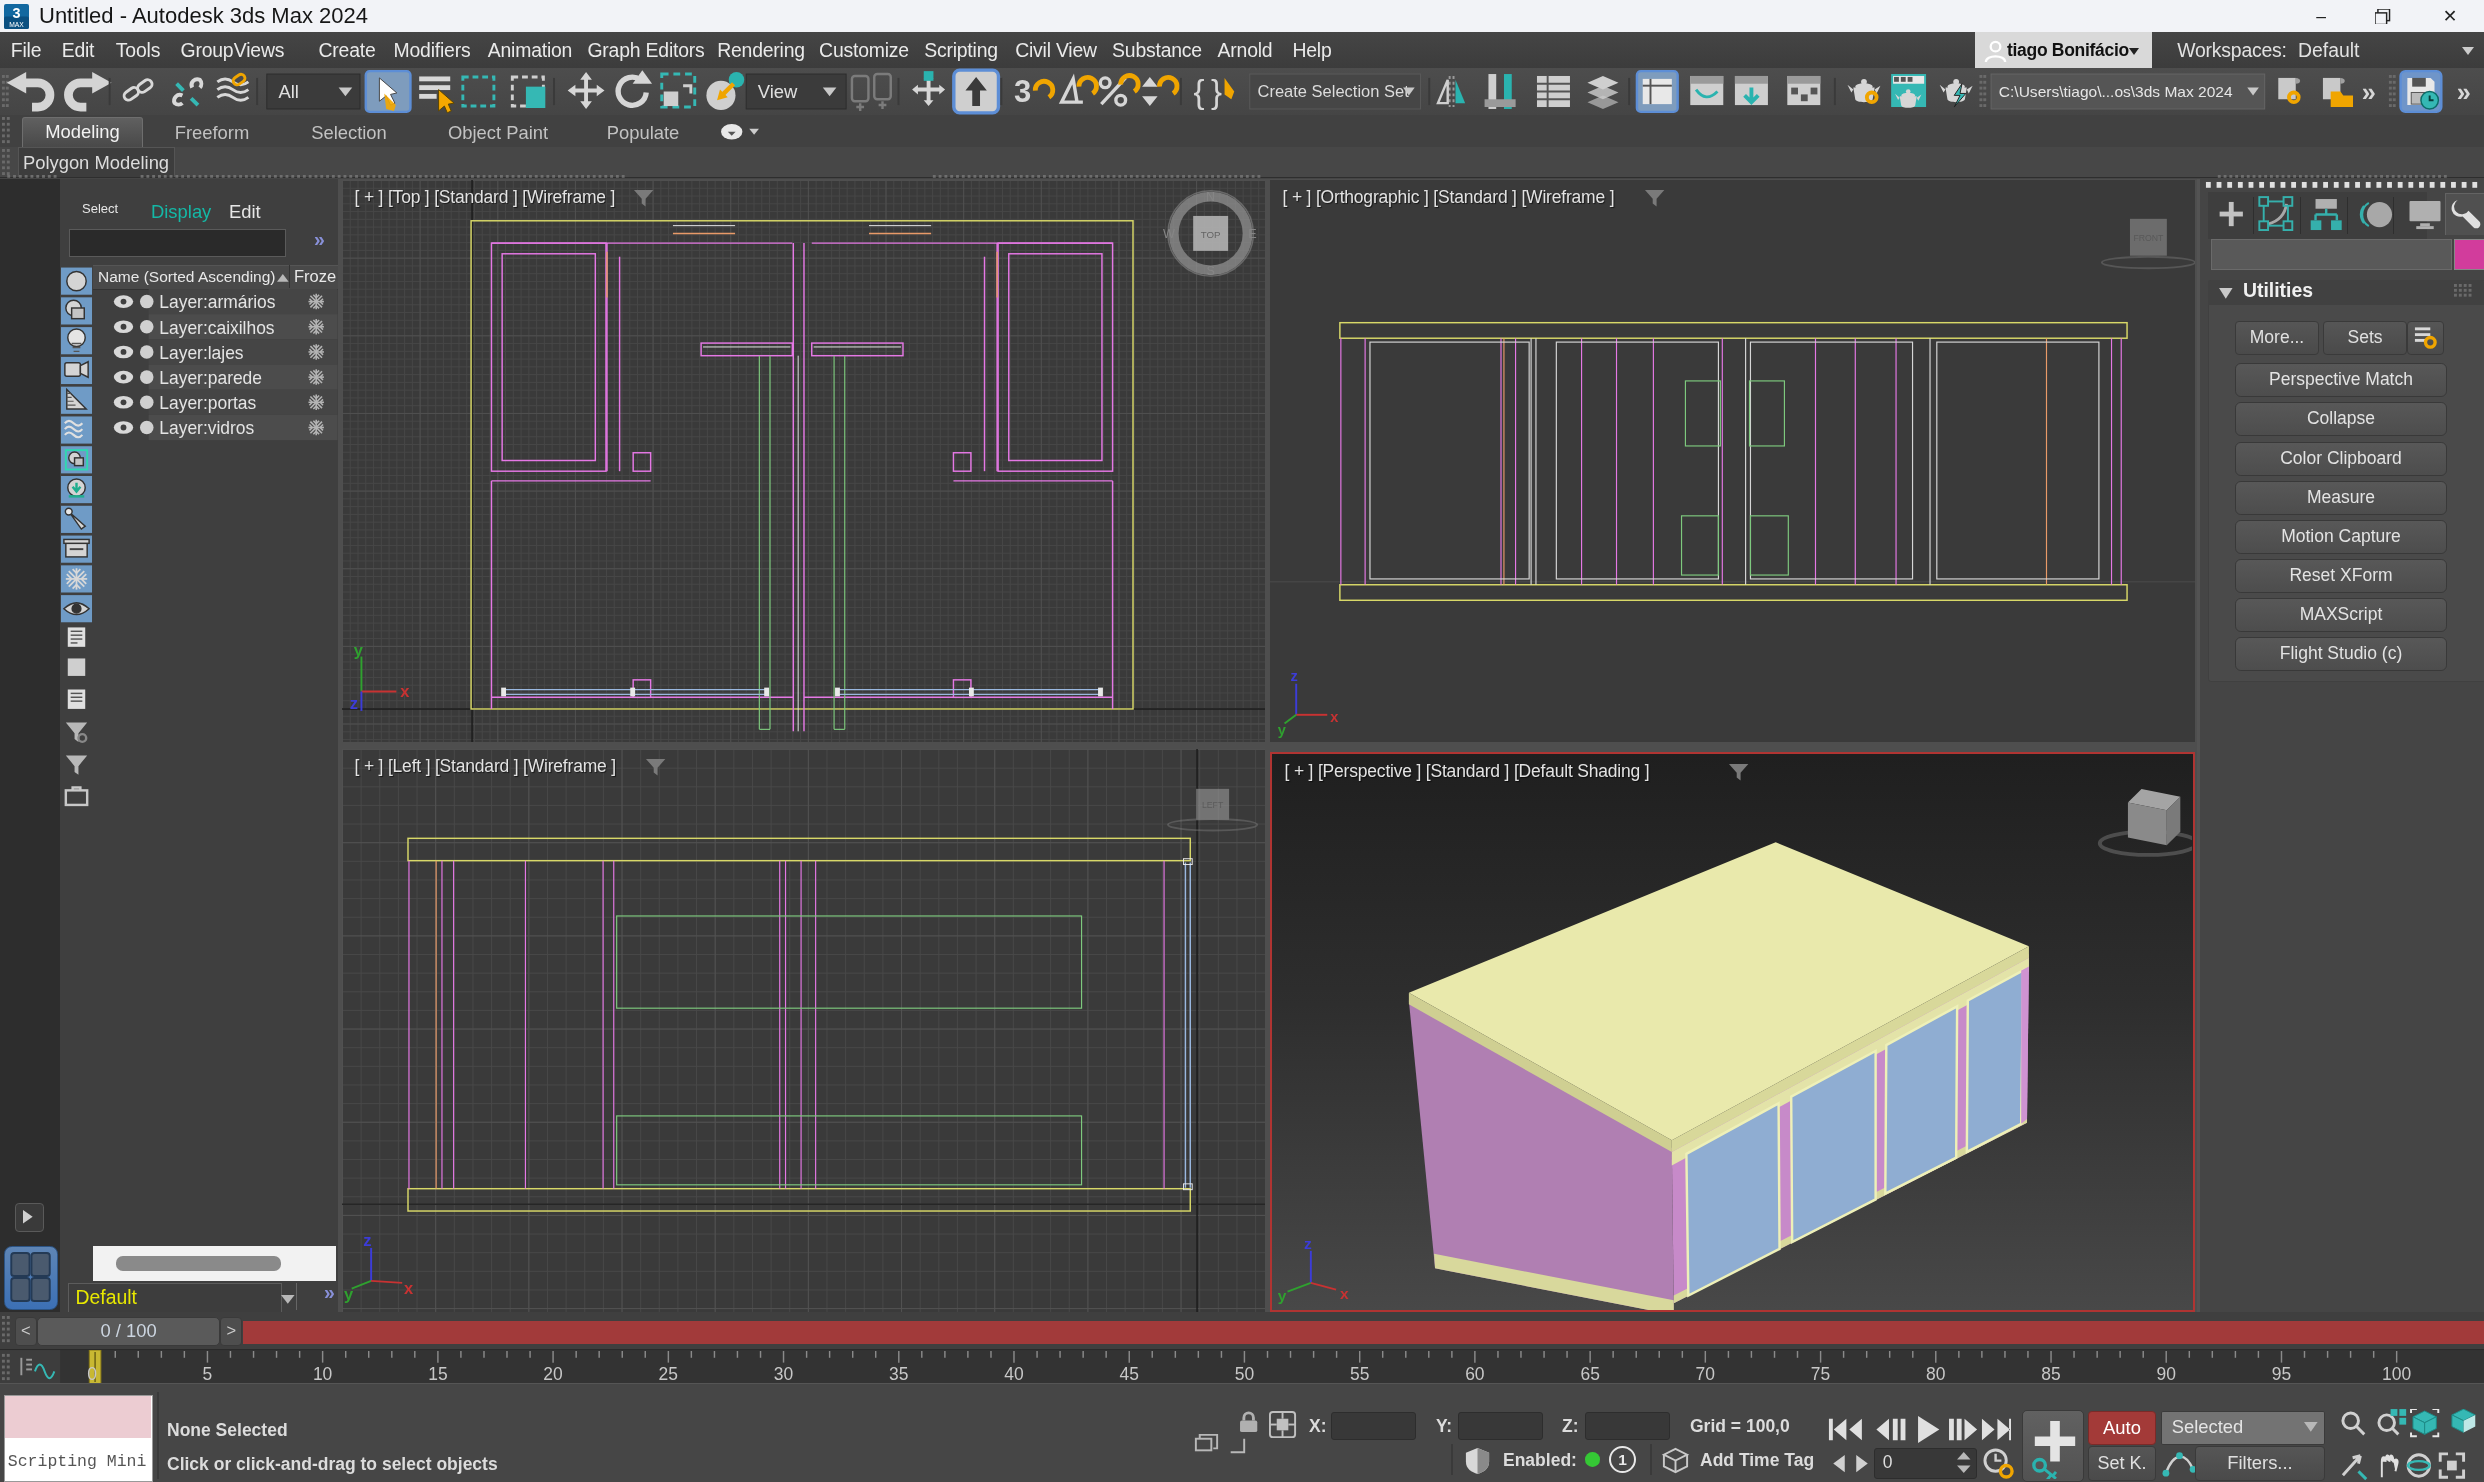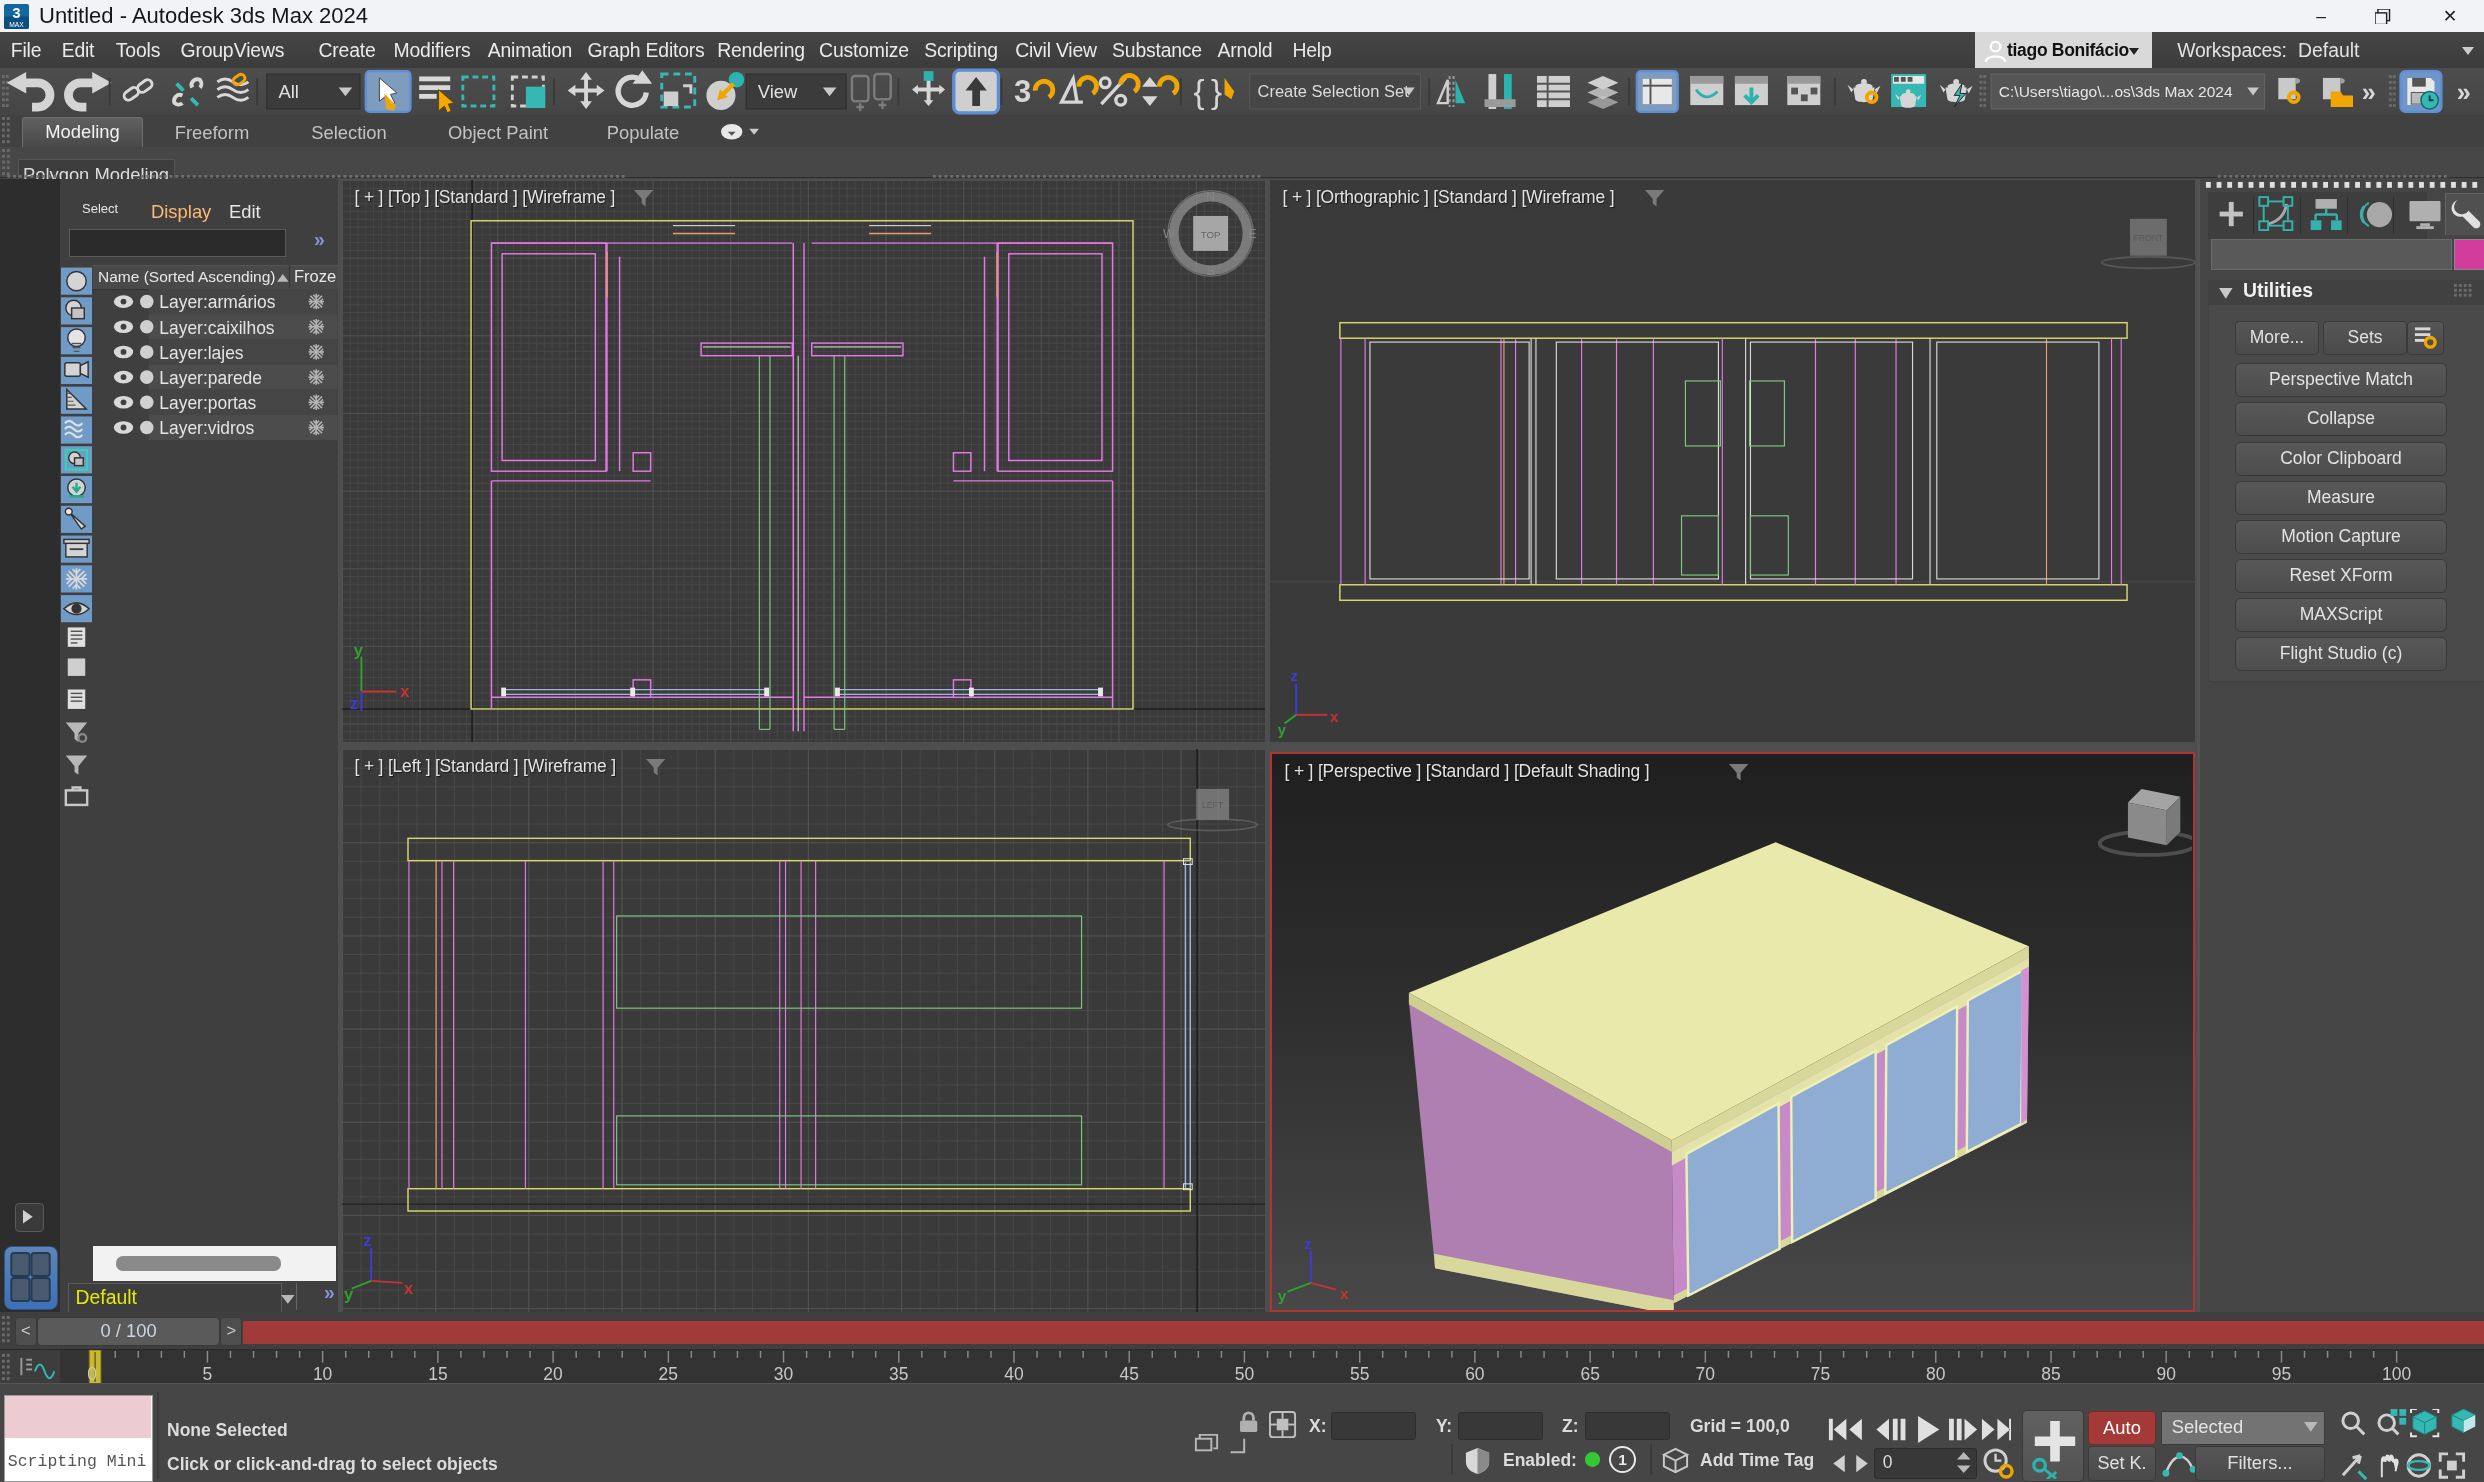--- a/index.html
+++ b/index.html
@@ -11,21 +11,21 @@
 
 #menubar{left:0;top:32px;width:2484px;height:36px;background:linear-gradient(#454545,#3c3c3c);border-bottom:1px solid #2c2c2c;}
 .menuitem{position:absolute;top:0;height:36px;line-height:36px;font-size:19.4px;color:#eaeaea;transform:translateX(-50%);letter-spacing:-0.2px;}
 
 #toolbar{left:0;top:68px;width:2484px;height:47px;background:linear-gradient(#4d4d4d,#454545);border-bottom:1px solid #393939;}
 
 #ribbontabs{left:0;top:115px;width:2484px;height:32px;background:#414141;}
 .rtab{position:absolute;top:2.9px;height:29px;line-height:29px;font-size:18.4px;color:#c2c2c2;transform:translateX(-50%);}
 #rtab-active{position:absolute;left:22px;top:1.9px;width:119px;height:30px;background:linear-gradient(#606060,#484848);border:1px solid #6e6e6e;border-bottom:none;border-radius:2.9px 2.9px 0 0;color:#f2f2f2;text-align:center;line-height:28px;font-size:18.4px;}
 #polyrow{left:0;top:147px;width:2484px;height:30px;background:#474747;border-bottom:1.9px solid #2e2e2e;}
-#polytab{position:absolute;left:17.5px;top:0px;width:155px;height:29px;background:#3d3d3d;border:1px solid #555;border-bottom:none;color:#dcdcdc;font-size:18.4px;line-height:29px;text-align:center;margin-top:12px;}
+#polytab{position:absolute;left:17.5px;top:0px;width:155px;height:29px;background:#3d3d3d;border:1px solid #555;border-bottom:none;color:#dcdcdc;font-size:18.4px;line-height:29px;text-align:center;}
 
 #mainarea{left:0;top:179px;width:2484px;height:1133px;background:#4e4e4e;}
 #leftside{left:0;top:179px;width:60px;height:1133px;background:#2d2d2d;}
 #explorer{left:60px;top:179px;width:278px;height:1133px;background:#3f3f3f;}
 
 .vp{position:absolute;overflow:hidden;}
 .vplabel{position:absolute;left:12.6px;top:6.8px;font-size:17.5px;color:#e3e3e3;text-shadow:1px 1px 1px rgba(0,0,0,.6);white-space:nowrap;letter-spacing:-0.2px;}
 
 #rightpanel{left:2197px;top:179px;width:287px;height:1133px;background:#454545;border-left:3.9px solid #535353;}
 .utilbtn{position:absolute;left:35px;width:210px;height:32px;background:linear-gradient(#585858,#4d4d4d);border:1px solid #393939;border-radius:5.8px;color:#e3e3e3;font-size:17.5px;text-align:center;line-height:31px;}
@@ -660,21 +660,21 @@
 </svg>
 <div class="vplabel">[ + ] [Perspective ]  [Standard ]  [Default Shading ]</div>
 <svg class="abs" style="left:456px;top:8.7px" width="21.3" height="19.4" viewBox="0 0 22 20">
         <path d="M1 1 L21 1 L13 10 L13 18 L9 15 L9 10 Z" fill="#7a7a7a"></path>
       </svg>
 </div>
 <div class="abs" id="leftside"></div>
 <div class="abs" id="explorer">
 
   <div class="abs" style="left:22px;top:22px;font-size:13px;color:#e6e6e6">Select</div>
-  <div class="abs" style="left:91px;top:22px;font-size:18.4px;color:#fdba74">Display</div>
+  <div class="abs" style="left:91px;top:22px;font-size:18.4px;color:#14b8a6">Display</div>
   <div class="abs" style="left:169px;top:22px;font-size:18.4px;color:#e6e6e6">Edit</div>
   <div class="abs" style="left:8.7px;top:50px;width:215px;height:26px;background:#2a2a2a;border:1px solid #5a5a5a"></div>
   <div class="abs" style="left:254px;top:49px;color:#8890d8;font-size:19.4px;font-weight:bold">»</div>
   <div class="abs" style="left:33px;top:86px;width:245px;height:23px;background:#494949;border-top:1px solid #555;border-bottom:1px solid #333"></div>
   <div class="abs" style="left:38px;top:89px;font-size:15.5px;color:#e8e8e8">Name (Sorted Ascending)</div>
   <svg class="abs" style="left:217px;top:95px" width="11.6" height="9.7" viewBox="0 0 12 10">
         <path d="M6 0 L12 8 L0 8 Z" fill="#b8b8b8"></path>
       </svg>
   <div class="abs" style="left:229px;top:86px;width:1px;height:23px;background:#333"></div>
   <div class="abs" style="left:234px;top:88px;font-size:16.5px;color:#e8e8e8">Froze</div>

